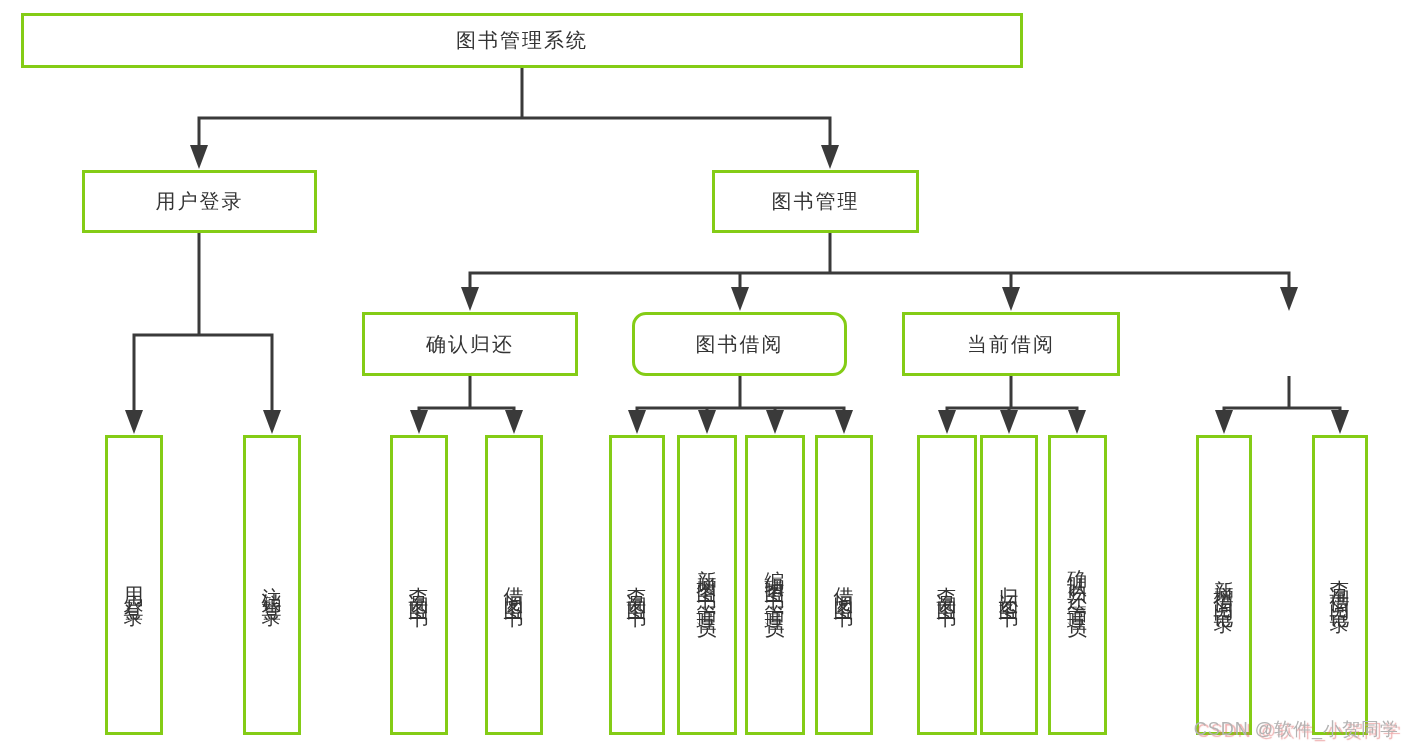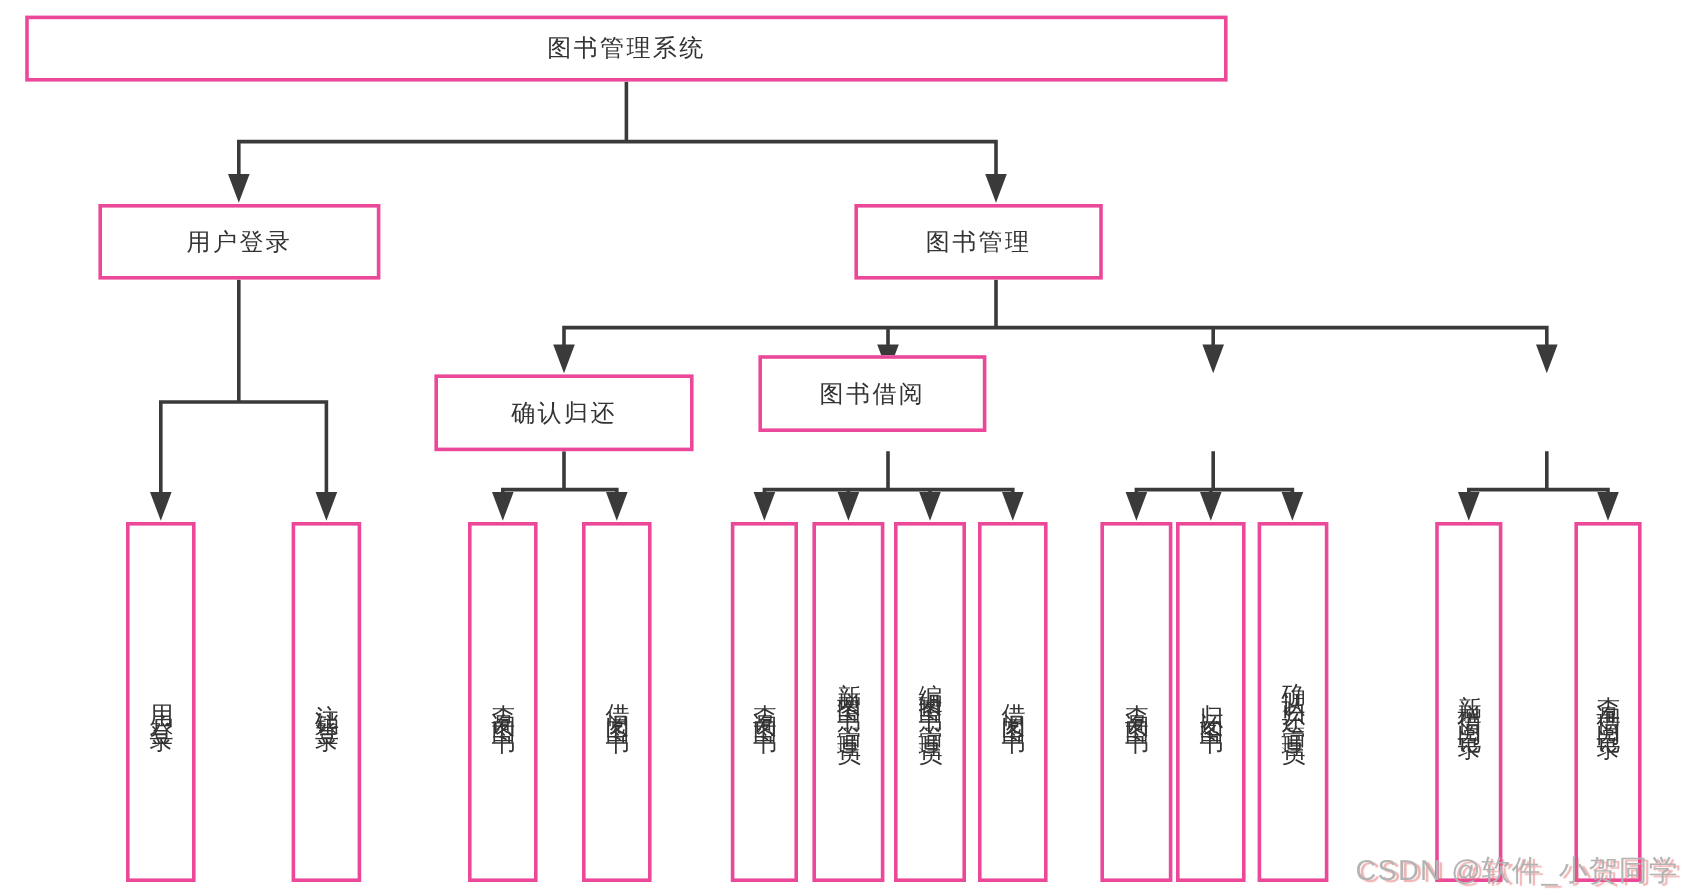--- a/index.html
+++ b/index.html
@@ -8,21 +8,21 @@
     width:1405px;height:747px;
     background:#ffffff;
     overflow:hidden;
     font-family:"Liberation Sans",sans-serif;
     color:#333333;
   }
   #connectors{position:absolute;left:0;top:0;z-index:1;}
   .box{
     position:absolute;
     box-sizing:border-box;
-    border:3px solid #ec4899;
+    border:3px solid #84cc16;
     background:#ffffff;
     display:flex;
     align-items:center;
     justify-content:center;
     z-index:2;
     font-size:20px;
     letter-spacing:2px;
     color:#333333;
     text-align:center;
   }
@@ -35,21 +35,21 @@
     line-height:1;
     padding:10px 0;
   }
   
   .n-root{left:21px;top:13px;width:1002px;height:55px;}
   
   .n-userlogin{left:82px;top:170px;width:235px;height:63px;}
   .n-bookmgmt{left:712px;top:170px;width:207px;height:63px;}
   
   .n-newbook{left:362px;top:312px;width:216px;height:64px;}
-  .n-borrow{left:632px;top:296px;width:190px;height:64px;}
+  .n-borrow{left:632px;top:312px;width:215px;height:64px;border-radius:14px;}
   .n-current{left:902px;top:312px;width:218px;height:64px;}
   .n-records{left:1180px;top:312px;width:218px;height:64px;}
   
   .leaf{top:435px;height:300px;}
   .l1{left:105px;width:58px;}
   .l2{left:243px;width:58px;}
   .l3{left:390px;width:58px;}
   .l4{left:485px;width:58px;}
   .l5{left:609px;width:56px;}
   .l6{left:677px;width:60px;}
@@ -58,21 +58,21 @@
   .l9{left:917px;width:60px;}
   .l10{left:980px;width:58px;}
   .l11{left:1048px;width:59px;}
   .l12{left:1196px;width:56px;}
   .l13{left:1312px;width:56px;}
   .watermark{
     position:absolute;
     right:6px;
     bottom:6px;
     z-index:10;
-    font-size:24px;
+    font-size:18px;
     letter-spacing:1px;
     color:#b3b3b3;
     text-shadow:3px 2px 1px rgba(224,106,106,0.55);
     white-space:nowrap;
     margin-top:44px;
   }
 </style>
 </head>
 <body>
 
@@ -135,20 +135,21 @@
       M1331 410 L1349 410 L1340 434 Z"></path>
   </svg>
 
   <div class="box hbox n-root">图书管理系统</div>
 
   <div class="box hbox n-userlogin">用户登录</div>
   <div class="box hbox n-bookmgmt">图书管理</div>
 
   <div class="box hbox n-newbook">确认归还</div>
   <div class="box hbox n-borrow">图书借阅</div>
+  <div class="box hbox n-current">当前借阅</div>
 
   <div class="box vbox leaf l1">用户登录</div>
   <div class="box vbox leaf l2">注销登录</div>
 
   <div class="box vbox leaf l3">查询图书</div>
   <div class="box vbox leaf l4">借阅图书</div>
 
   <div class="box vbox leaf l5">查询图书</div>
   <div class="box vbox leaf l6">新增图书（管理员）</div>
   <div class="box vbox leaf l7">编辑图书（管理员）</div>

